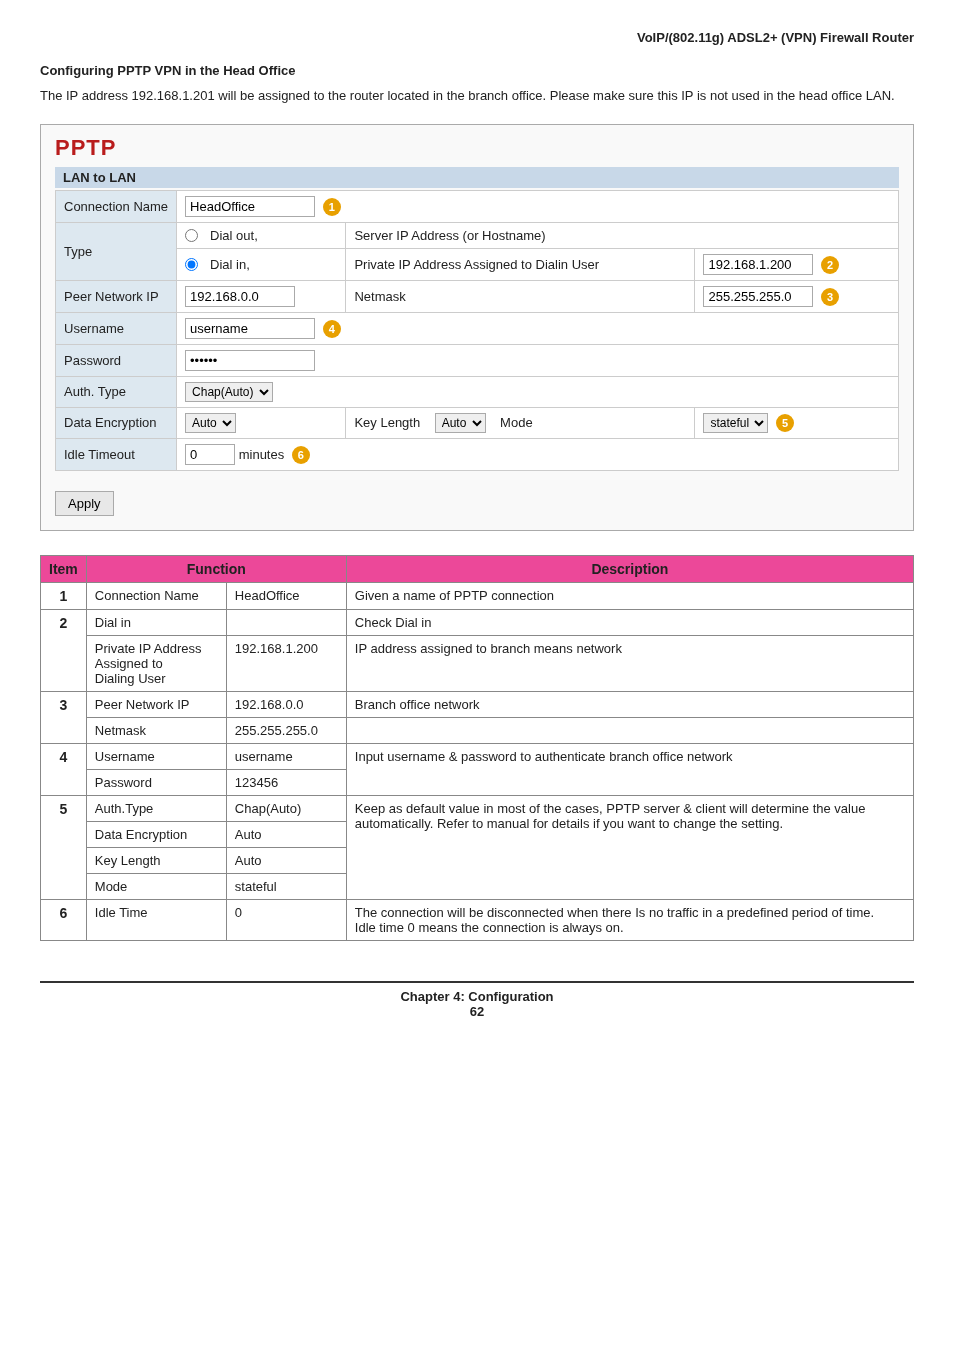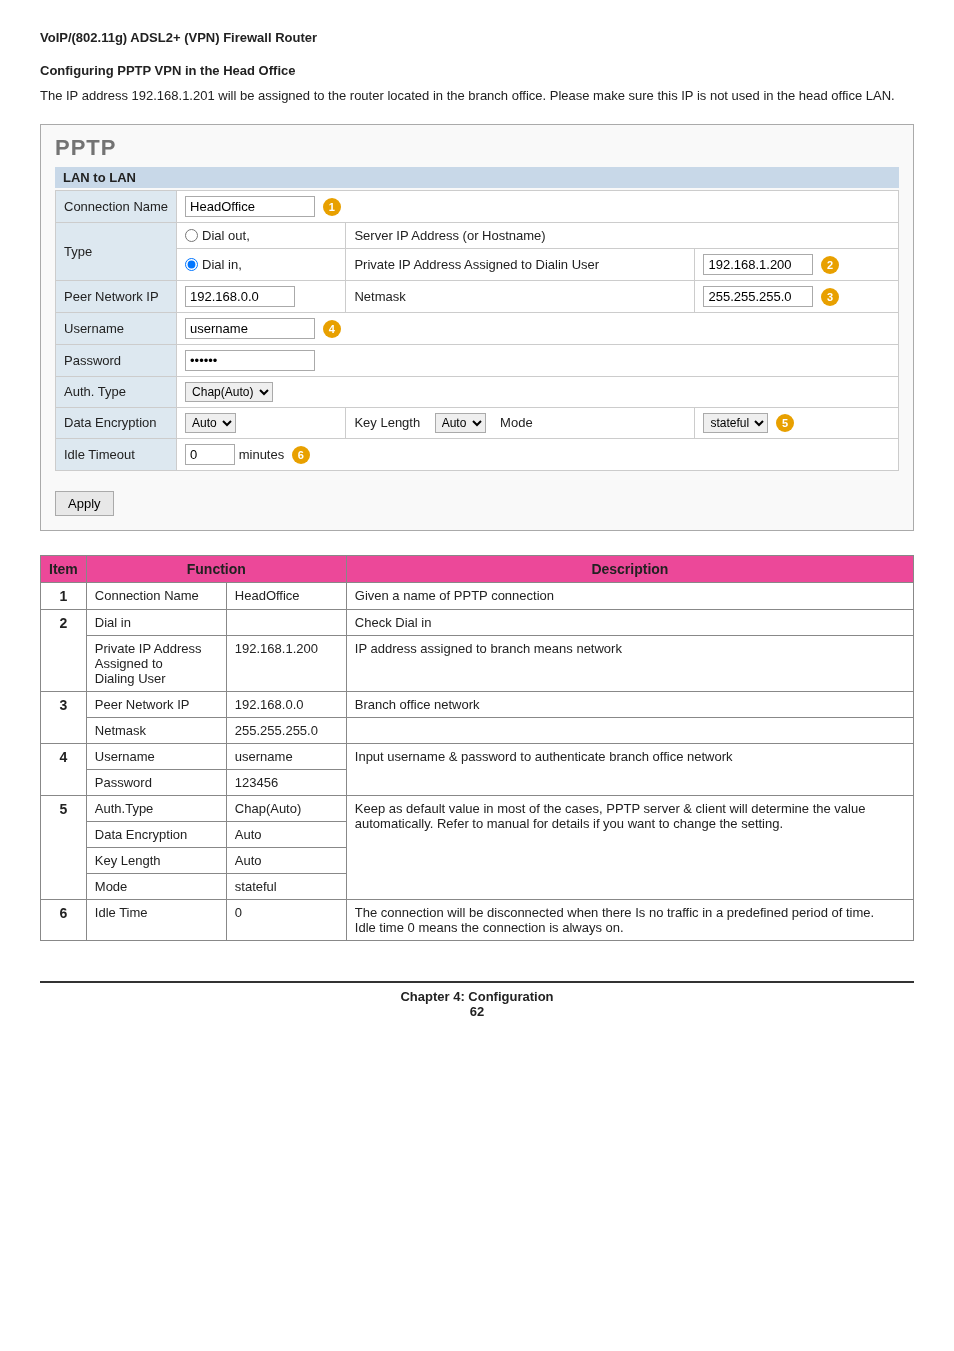--- a/index.html
+++ b/index.html
@@ -8,20 +8,21 @@
       font-size: 13px;
       color: #222;
       background: #fff;
       width: 954px;
       min-height: 1351px;
       padding: 30px 40px 30px 40px;
       position: relative;
     }
 
     .header-title {
+      text-align: right;
       font-weight: bold;
       font-size: 13px;
       margin-bottom: 18px;
     }
 
     .section-heading {
       font-weight: bold;
       font-size: 13px;
       margin-bottom: 8px;
     }
@@ -37,21 +38,21 @@
       border: 1px solid #aaa;
       background: #f9f9f9;
       padding: 10px 14px 14px 14px;
       margin-bottom: 24px;
       width: 100%;
     }
 
     .pptp-title {
       font-size: 22px;
       font-weight: bold;
-      color: #737373;
+      color: #b91c1c;
       margin-bottom: 6px;
       letter-spacing: 1px;
     }
 
     .lan-label {
       background: #c8d8e8;
       font-weight: bold;
       font-size: 13px;
       padding: 3px 8px;
       margin-bottom: 2px;
@@ -90,21 +91,21 @@
       height: 18px;
       font-size: 11px;
       font-weight: bold;
       margin-left: 4px;
       vertical-align: middle;
     }
 
     .radio-group {
       display: flex;
       align-items: center;
-      gap: 4px;
+      gap: 12px;
       font-size: 13px;
     }
 
     input[type="text"], input[type="password"] {
       border: 1px solid #aaa;
       padding: 2px 4px;
       font-size: 13px;
       width: 120px;
     }
 

